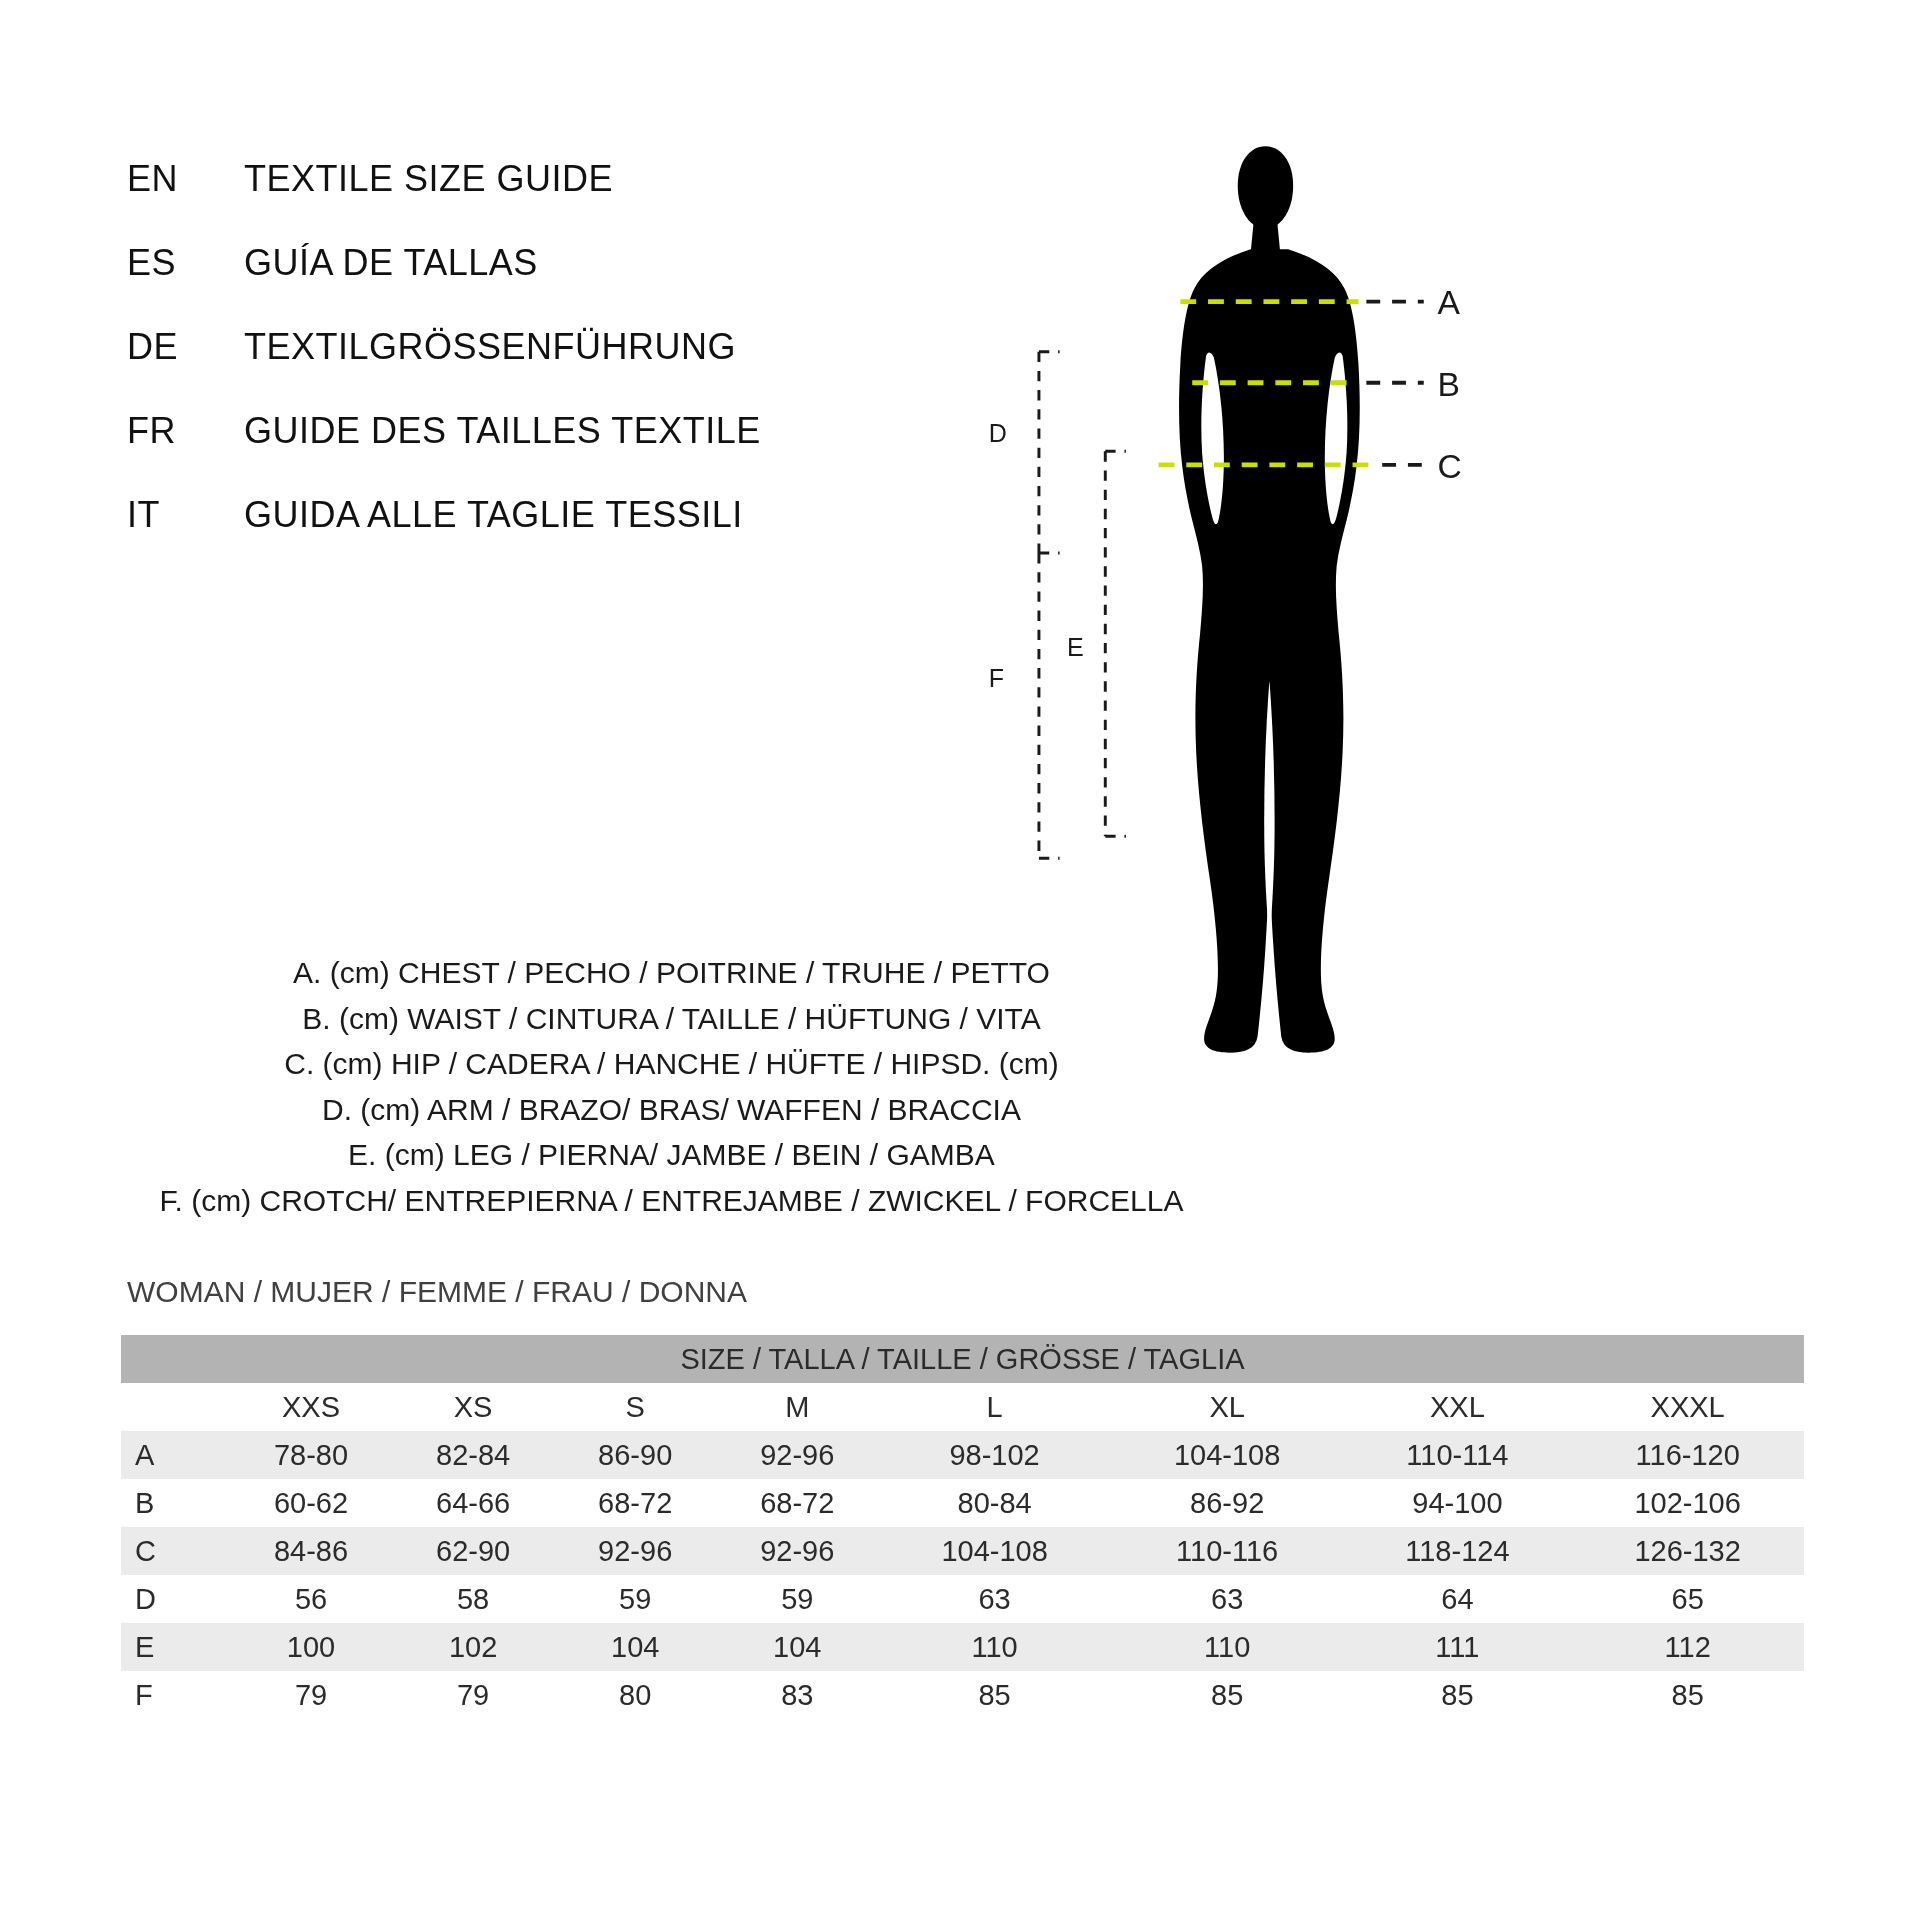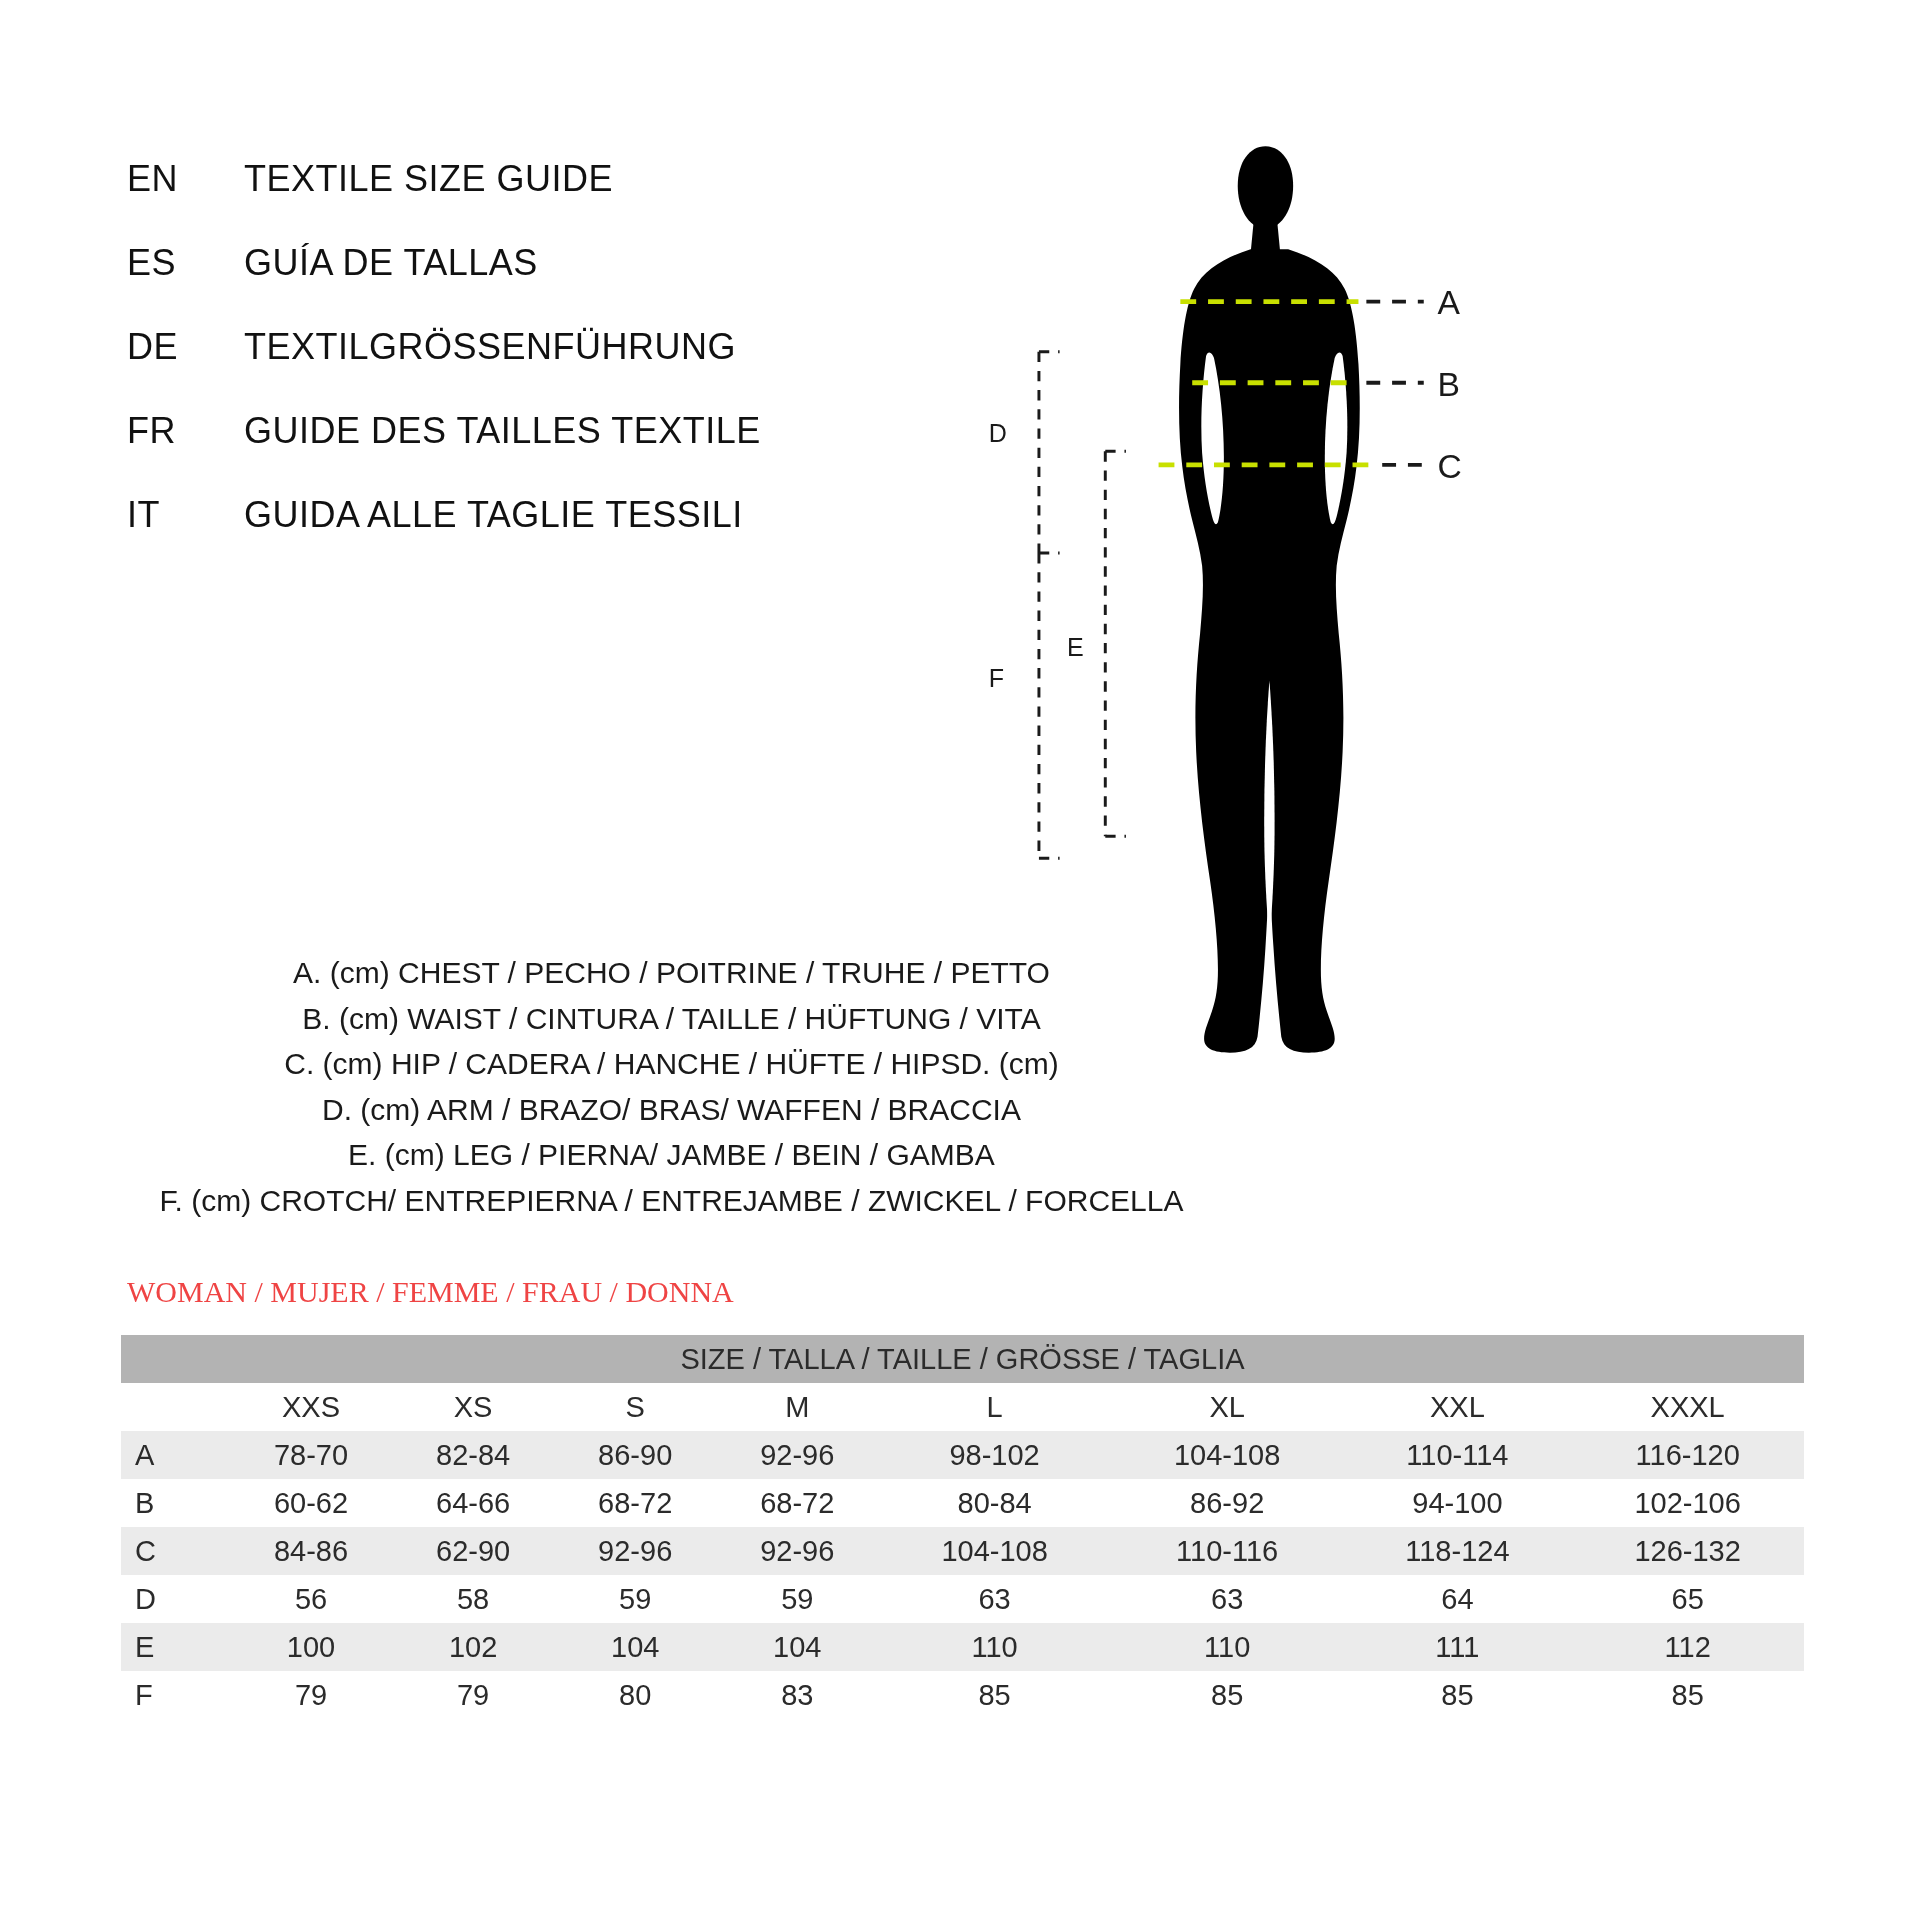--- a/index.html
+++ b/index.html
@@ -54,22 +54,21 @@
     white-space: nowrap;
     text-align: center;
   }
 
   
   #group-label {
     position: absolute;
     left: 127px;
     top: 1275px;
     font-size: 30px;
-    color: #ef4444;
-    font-family: Liberation Serif, serif;
+    color: #404040;
   }
 
   
   #size-table {
     position: absolute;
     left: 121px;
     top: 1335px;
     width: 1683px;
     border-collapse: collapse;
     font-size: 29px;
@@ -299,21 +298,21 @@
       <td>S</td>
       <td>M</td>
       <td>L</td>
       <td>XL</td>
       <td>XXL</td>
       <td>XXXL</td>
     </tr>
 
     <tr class="shade">
       <td class="row-head">A</td>
-      <td>78-70</td>
+      <td>78-80</td>
       <td>82-84</td>
       <td>86-90</td>
       <td>92-96</td>
       <td>98-102</td>
       <td>104-108</td>
       <td>110-114</td>
       <td>116-120</td>
     </tr>
 
     <tr class="plain">

